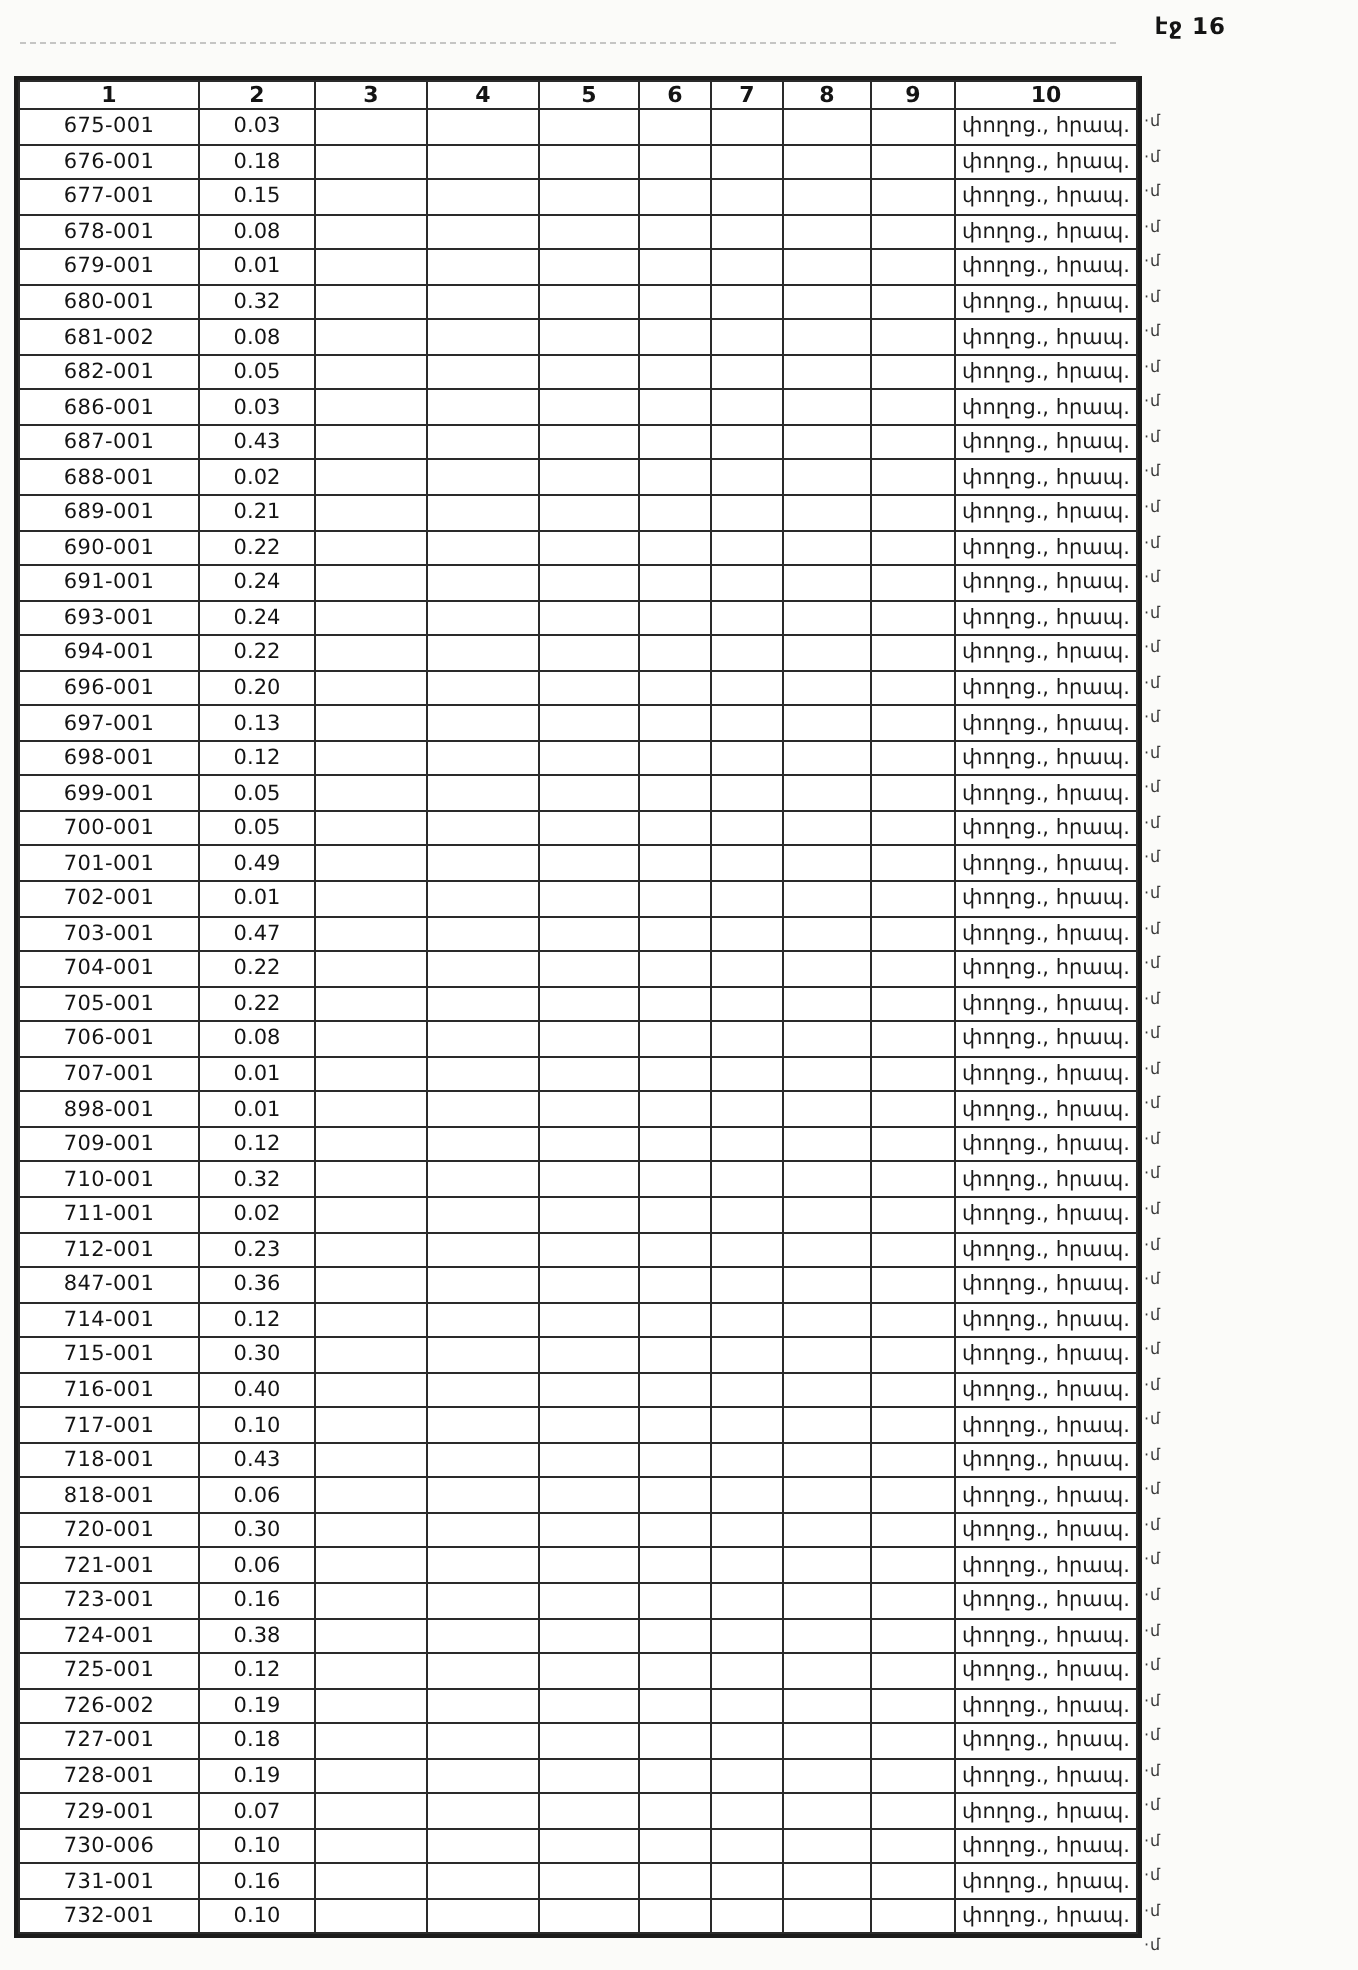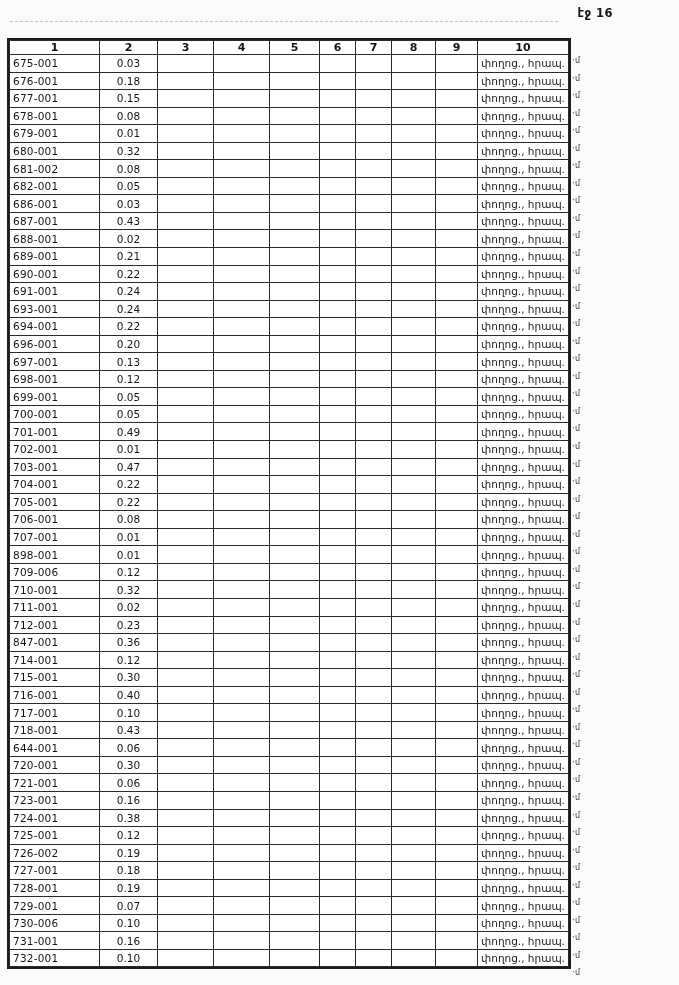--- a/index.html
+++ b/index.html
@@ -33,21 +33,21 @@
     padding:0 3px;
     overflow:hidden;white-space:nowrap;
   }
   table.grid th{
     height:14px;font-size:11px;font-weight:bold;text-align:center;
     line-height:13px;
   }
   table.grid td{
     height:17.55px;font-size:10.5px;vertical-align:middle;
   }
-  td.c-id{text-align:left;padding-left:4px;letter-spacing:.2px;}
+  td.c-id{text-align:center;padding-left:4px;letter-spacing:.2px;}
   td.c-val{text-align:center;}
   td.c-note{font-size:9.5px;padding-left:4px;color:#1b1b1b;}
   .margin-col{
     position:absolute;left:572px;top:52px;
     display:flex;flex-direction:column;
     font-size:8px;color:#3a3a3a;
   }
   .margin-col span{
     height:17.55px;line-height:17.55px;display:block;
     letter-spacing:.5px;
@@ -431,21 +431,21 @@
         <td></td>
         <td></td>
         <td></td>
         <td></td>
         <td></td>
         <td></td>
         <td></td>
         <td class="c-note">փողոց., հրապ.</td>
       </tr>
         <tr style="">
-        <td class="c-id">709-006</td>
+        <td class="c-id">709-001</td>
         <td class="c-val">0.12</td>
         <td></td>
         <td></td>
         <td></td>
         <td></td>
         <td></td>
         <td></td>
         <td></td>
         <td class="c-note">փողոց., հրապ.</td>
       </tr>
@@ -551,21 +551,21 @@
         <td></td>
         <td></td>
         <td></td>
         <td></td>
         <td></td>
         <td></td>
         <td></td>
         <td class="c-note">փողոց., հրապ.</td>
       </tr>
         <tr style="">
-        <td class="c-id">644-001</td>
+        <td class="c-id">818-001</td>
         <td class="c-val">0.06</td>
         <td></td>
         <td></td>
         <td></td>
         <td></td>
         <td></td>
         <td></td>
         <td></td>
         <td class="c-note">փողոց., հրապ.</td>
       </tr>

